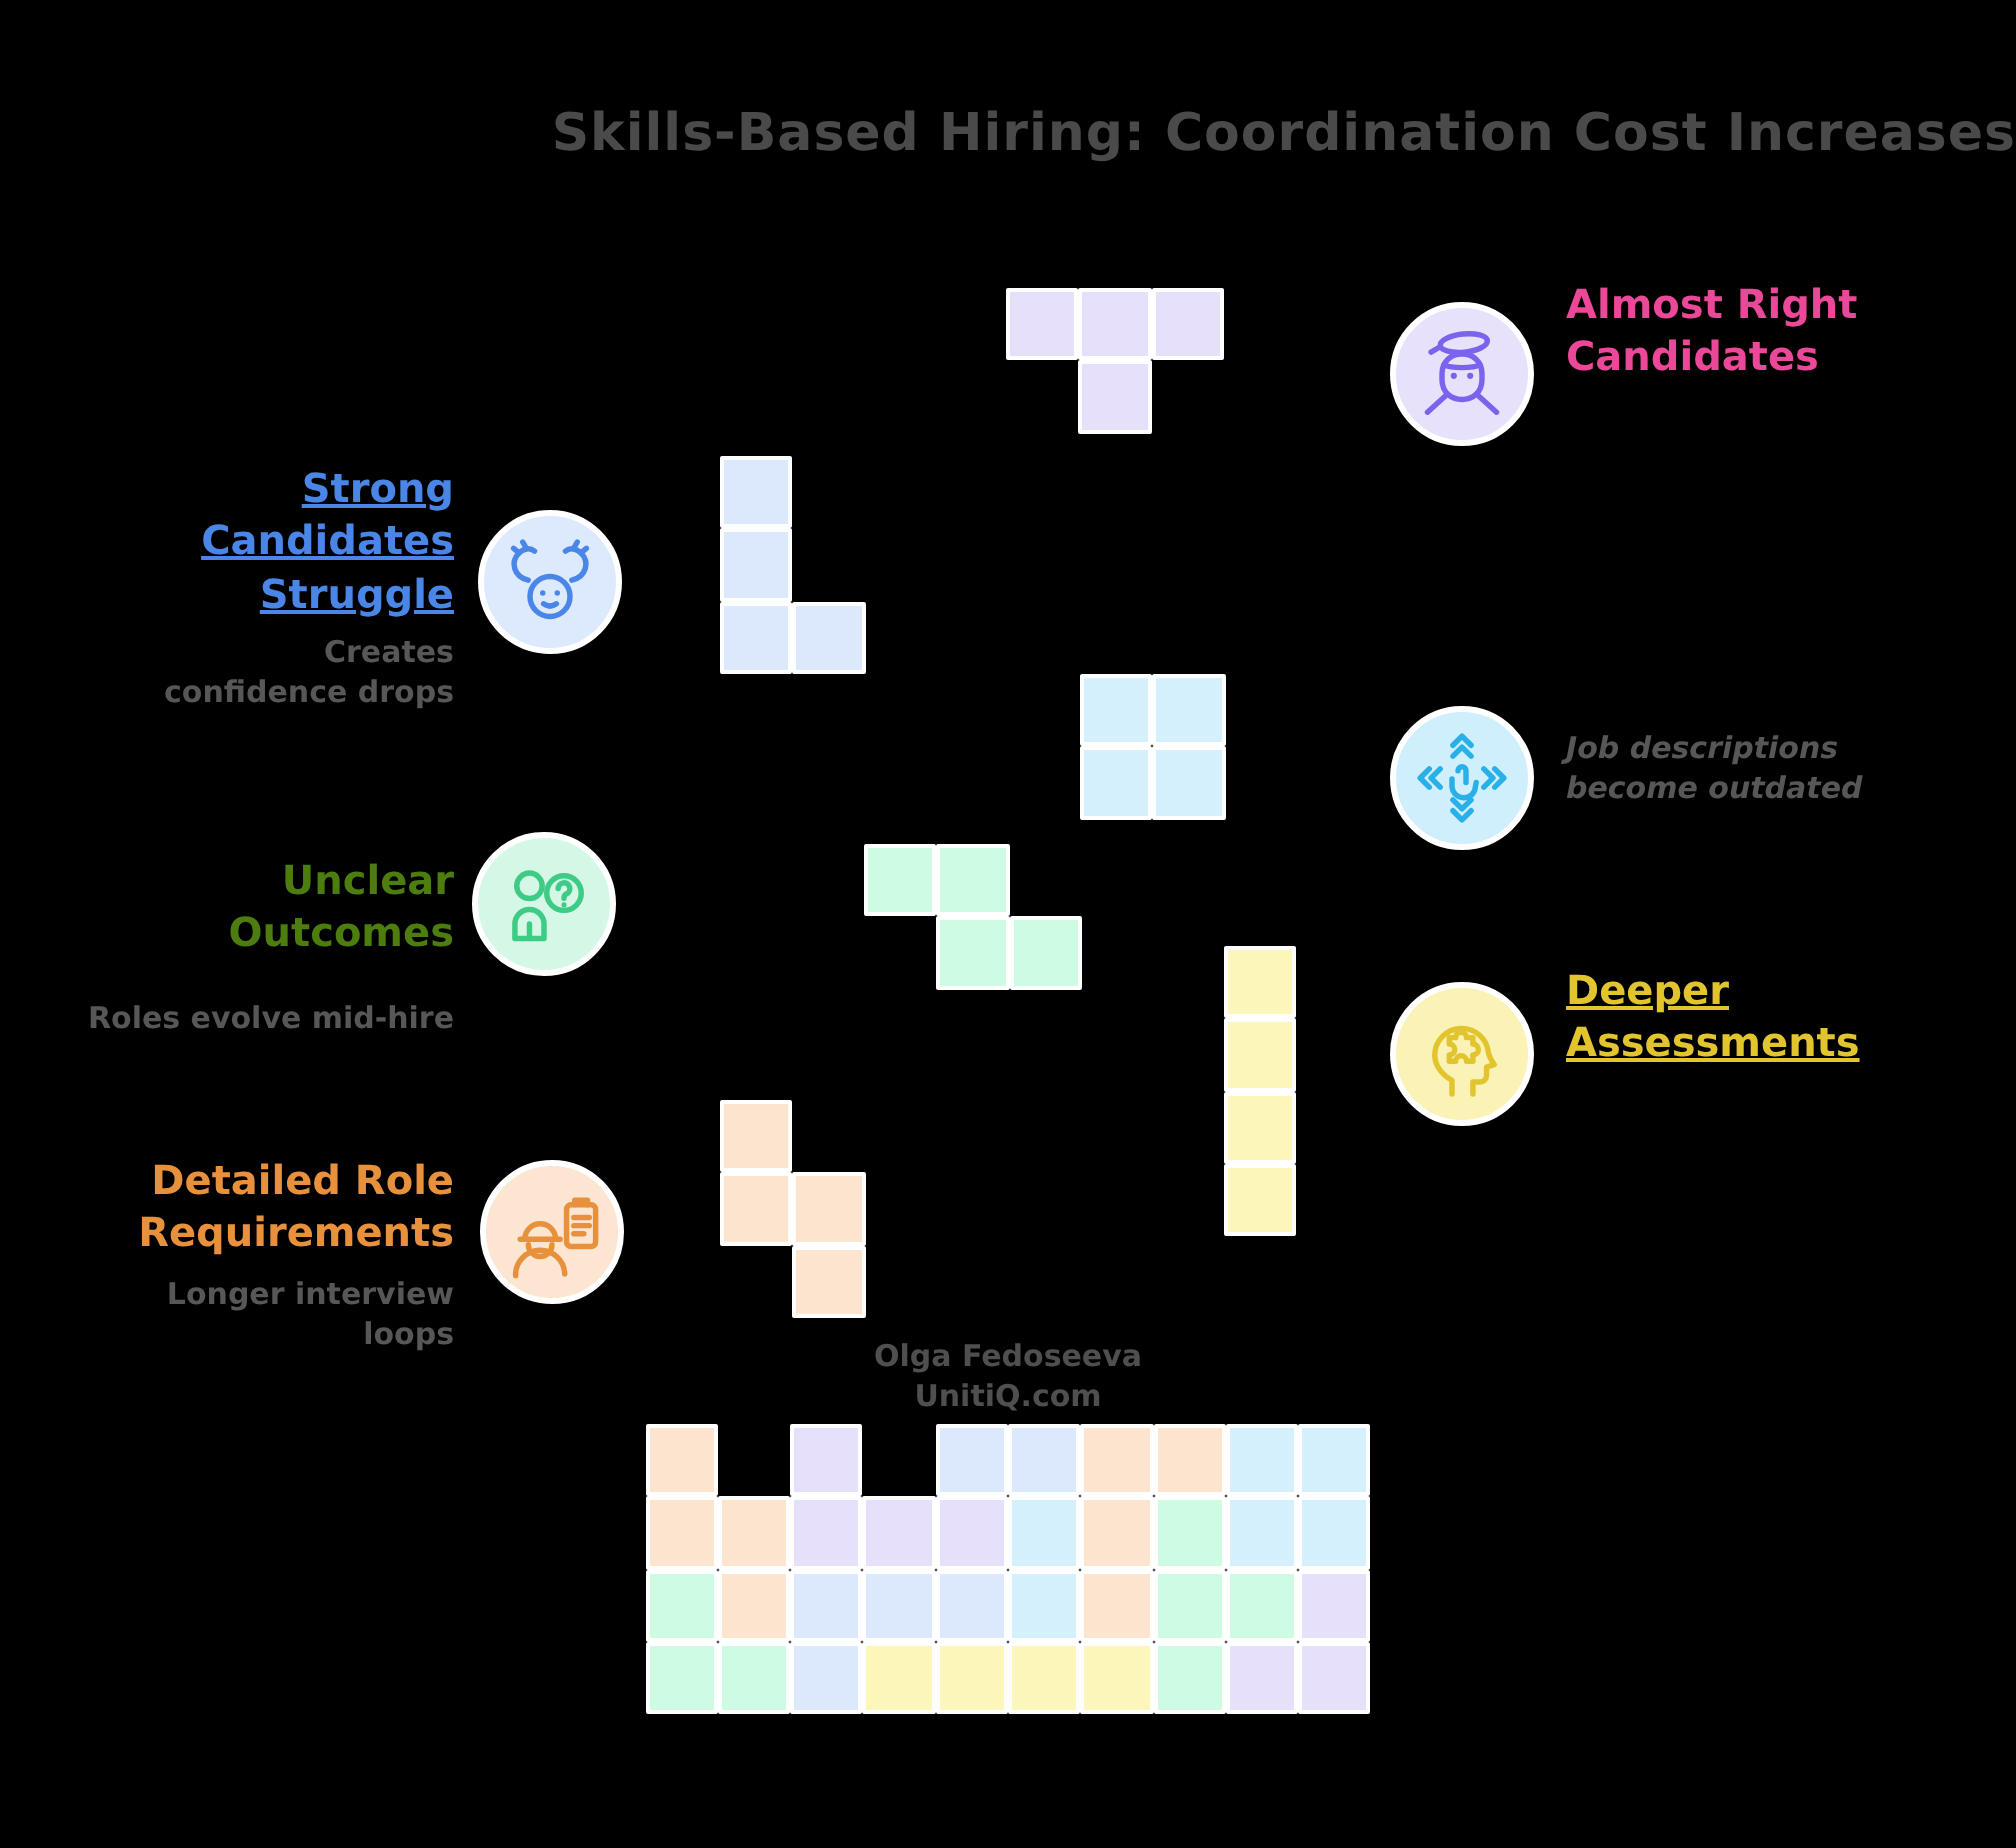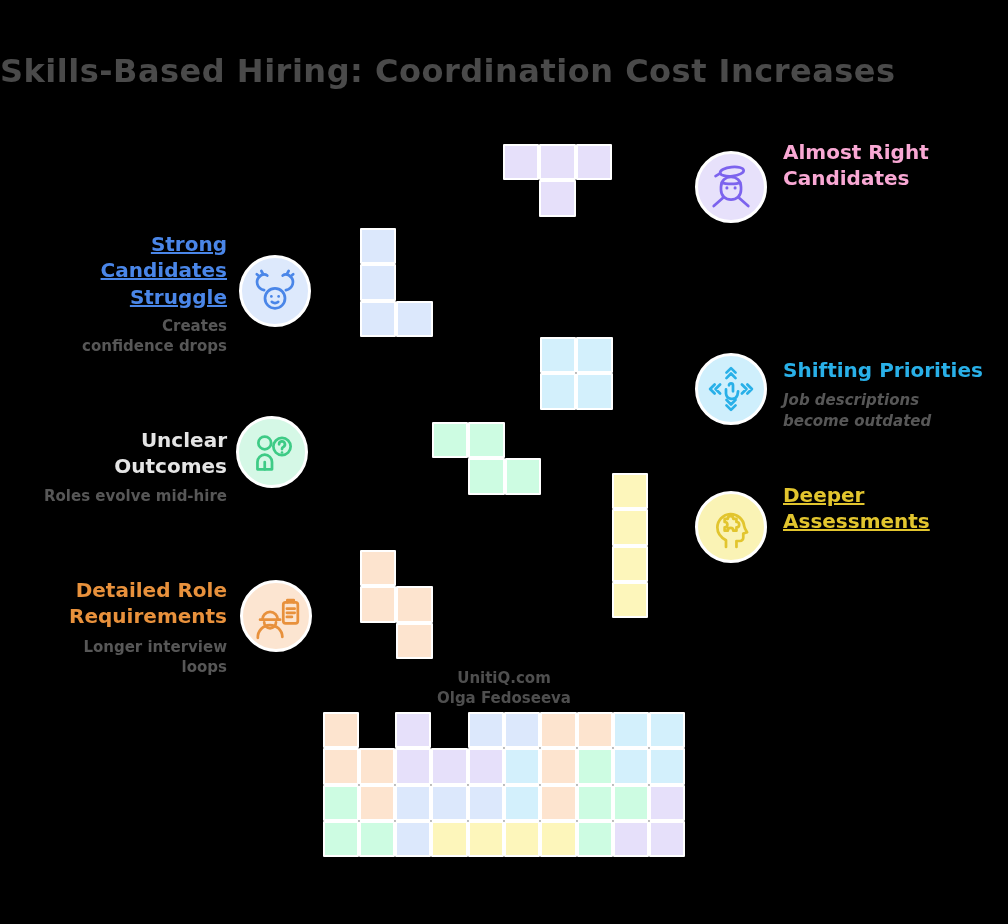--- a/index.html
+++ b/index.html
@@ -2,21 +2,21 @@
 <html><head>
 <meta charset="utf-8">
 <style>
   html,body { margin:0; padding:0; background:#000; }
   .canvas {
     position:relative; width:1008px; height:924px; background:#000;
     font-family:"DejaVu Sans","Liberation Sans",sans-serif; overflow:hidden;
   }
   .title {
     position:absolute; top:52px; left:0; width:100%; margin:0;
-    text-align:left; font-size:32px; font-weight:700; letter-spacing:0.5px;
+    text-align:right; font-size:26px; font-weight:700; letter-spacing:0.5px;
     color:#4a4a4a;
   }
   .layer { position:absolute; left:0; top:0; width:100%; height:100%; }
   .cell {
     position:absolute; width:36.3px; height:36.3px; box-sizing:border-box;
     border:2px solid #fff; border-radius:1px;
   }
   .icon-circle {
     position:absolute; width:66px; height:66px; border-radius:50%;
     border:3px solid #fff; display:flex; align-items:center; justify-content:center;
@@ -30,21 +30,21 @@
   .lb0-icon { left:695px; top:151px; }
   .lb0-text { left:783px; top:139px; width:180px; }
   .lb1-icon { left:239px; top:255px; }
   .lb1-text { left:67px;  top:231px; width:160px; }
   .lb1-text .sub { margin-top:6px; }
   .lb2-icon { left:695px; top:353px; }
   .lb2-text { left:783px; top:357px; width:225px; }
   .lb2-text .sub { width:175px;font-style:italic; }
   .lb3-icon { left:236px; top:416px; }
   .lb3-text { left:27px;  top:427px; width:200px; }
-  .lb3-text .sub { margin-top:6px; }
+  .lb3-text .sub { margin-top:19px; }
   .lb4-icon { left:695px; top:491px; }
   .lb4-text { left:783px; top:482px; width:165px; }
   .lb5-icon { left:240px; top:580px; }
   .lb5-text { left:47px;  top:577px; width:180px; }
   .attribution {
     position:absolute; top:668px; left:0; width:100%; text-align:center;
     font-size:15px; font-weight:700; color:#4f4f4f; line-height:1.35;
   }
 </style>
 </head>
@@ -127,21 +127,21 @@
         <ellipse cx="34" cy="16" rx="13" ry="5" transform="rotate(-6 34 16)"></ellipse>
         <path d="M21 18 l-5 3"></path>
         <path d="M22 33 c0 -7 5 -11 11 -11 s11 4 11 11 v3 c0 7 -5 11 -11 11 s-11 -4 -11 -11 z"></path>
         <path d="M23 28 c4 2 16 2 20 0"></path>
         <circle cx="28.5" cy="34" r="1.7" fill="currentColor" stroke="none"></circle>
         <circle cx="37.5" cy="34" r="1.7" fill="currentColor" stroke="none"></circle>
         <path d="M24 45 L14 54 M42 45 L52 54"></path>
       </svg>
     </div>
     <div class="texts lb0-text">
-      <div class="heading" style="color: #f9a8d4;">Almost Right Candidates</div>
+      <div class="heading" style="color: #ec4899;">Almost Right Candidates</div>
     </div>
   </div>
 
   <div>
     <div class="icon-circle lb1-icon" style="background: rgb(221, 233, 252); color: rgb(74, 134, 232);">
       <svg width="60" height="60" viewBox="0 0 66 66" fill="none" stroke="currentColor" stroke-width="3" stroke-linecap="round" stroke-linejoin="round">
         <circle cx="33" cy="41" r="11"></circle>
         <circle cx="29" cy="39" r="1.5" fill="currentColor" stroke="none"></circle>
         <circle cx="37" cy="39" r="1.5" fill="currentColor" stroke="none"></circle>
         <path d="M29.5 45 q3.5 2.5 7 0"></path>
@@ -161,38 +161,37 @@
       <svg width="60" height="60" viewBox="0 0 66 66" fill="none" stroke="currentColor" stroke-width="3" stroke-linecap="round" stroke-linejoin="round">
         <path d="M28 15 l5 -5 5 5 M28 21 l5 -5 5 5"></path>
         <path d="M28 51 l5 5 5 -5 M28 45 l5 5 5 -5"></path>
         <path d="M15 28 l-5 5 5 5 M21 28 l-5 5 5 5"></path>
         <path d="M51 28 l5 5 -5 5 M45 28 l5 5 -5 5"></path>
         <path d="M30.8 29 a2.2 2.2 0 0 1 4.4 0 v6.5"></path>
         <path d="M27.5 33.5 v4.5 a6.5 6.5 0 0 0 12.5 1.8 l.8 -4.3"></path>
       </svg>
     </div>
     <div class="texts lb2-text">
-      <div class="heading" style="color: rgb(41, 176, 232);">Shifting Priorities</div>
       <div class="sub">Job descriptions become outdated</div>
     </div>
   </div>
 
   <div>
     <div class="icon-circle lb3-icon" style="background: rgb(213, 248, 230); color: rgb(62, 203, 134);">
       <svg width="60" height="60" viewBox="0 0 66 66" fill="none" stroke="currentColor" stroke-width="3" stroke-linecap="round" stroke-linejoin="round">
         <circle cx="25" cy="23" r="7"></circle>
         <path d="M17 52 v-8 a8 8 0 0 1 16 0 v8 z"></path>
         <path d="M25 44 v8"></path>
         <circle cx="44" cy="27" r="9.5"></circle>
         <path d="M40.8 24.5 a3.2 3.2 0 1 1 4.6 2.9 c-1.1 .5 -1.4 1.1 -1.4 2.4"></path>
         <circle cx="44" cy="33.5" r="1.4" fill="currentColor" stroke="none"></circle>
       </svg>
     </div>
     <div class="texts right-al lb3-text">
-      <div class="heading" style="color: #e5e5e5;">Unclear Outcomes</div>
+      <div class="heading" style="color: #4d7c0f;">Unclear Outcomes</div>
       <div class="sub">Roles evolve mid-hire</div>
     </div>
   </div>
 
   <div>
     <div class="icon-circle lb4-icon" style="background: rgb(250, 243, 181); color: rgb(226, 197, 46);">
       <svg width="60" height="60" viewBox="0 0 66 66" fill="none" stroke="currentColor" stroke-width="3" stroke-linecap="round" stroke-linejoin="round">
         <path d="M27.5 55 v-7.5 c-5.5 -3 -9.5 -8.2 -9.5 -14 A14.8 14.8 0 0 1 47.5 32 c.4 2.6 1.7 4.6 3.2 6.8 l-4.2 1.4 v4.6 a3.6 3.6 0 0 1 -3.6 3.6 h-3.9 v6.6"></path>
         <path d="M26 24 h3.5 a3 3 0 1 1 6 0 H39 v3.5 a3 3 0 1 1 0 6 V37 h-3.5 a3 3 0 1 0 -6 0 H26 v-3.5 a3 3 0 1 0 0 -6 z"></path>
       </svg>
@@ -214,17 +213,17 @@
         <path d="M45 25 h8.5 M45 29.5 h8.5 M45 34 h5.5"></path>
       </svg>
     </div>
     <div class="texts right-al lb5-text">
       <div class="heading" style="color: rgb(232, 145, 60);">Detailed Role Requirements</div>
       <div class="sub">Longer interview loops</div>
     </div>
   </div>
 
   <div class="attribution">
+    <div>Olga Fedoseeva</div>
     <div>UnitiQ.com</div>
-    <div>Olga Fedoseeva</div>
   </div>
 
 </div>
 
 </body></html>

